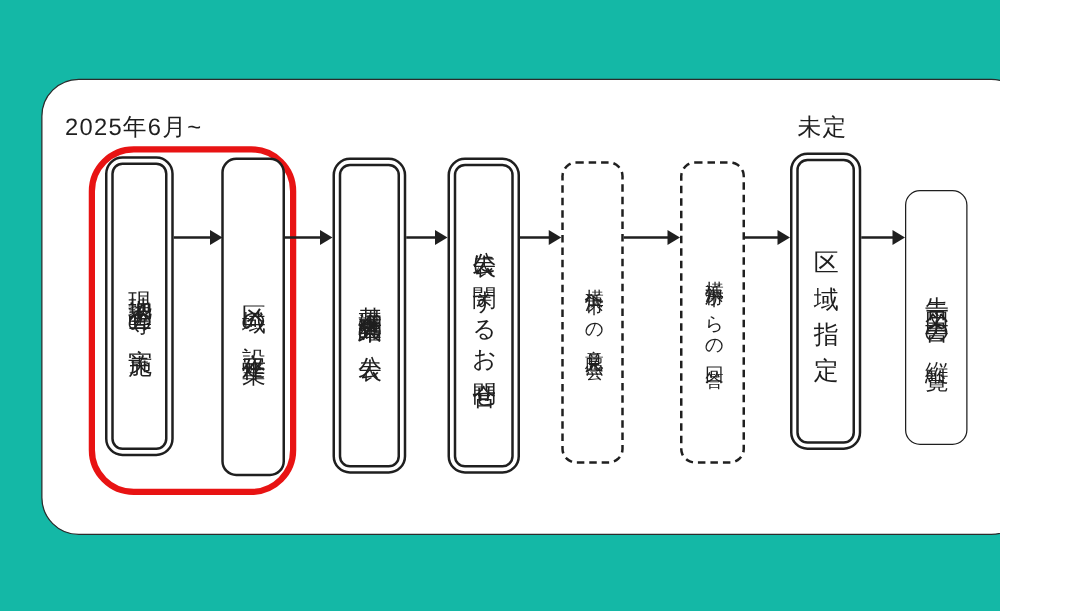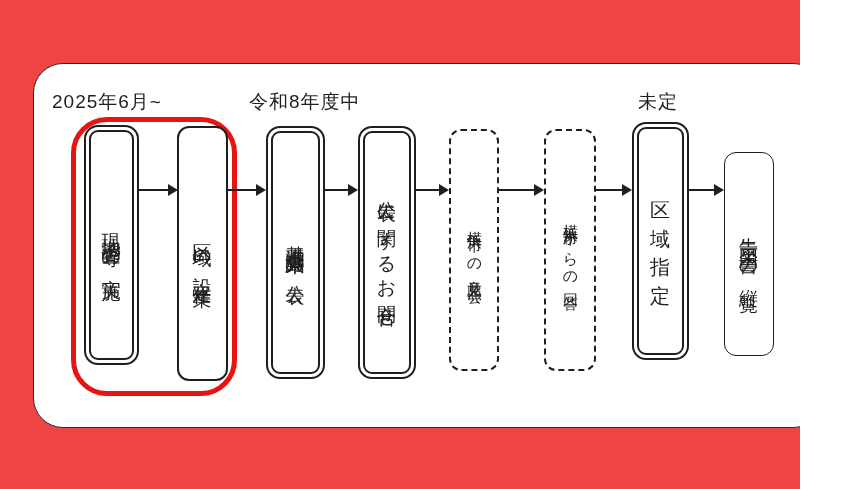--- a/index.html
+++ b/index.html
@@ -4,21 +4,21 @@
 <style>
   html, body {
     margin: 0;
     padding: 0;
     background: #ffffff;
   }
   .stage {
     position: relative;
     width: 800px;
     height: 489px;
-    background: #ef4444;
+    background: #14b8a6;
     font-family: "Liberation Sans", sans-serif;
     color: var(--ink, #1f1f1f);
     overflow: hidden;
   }
   .frame {
     position: absolute;
     left: 33px;
     top: 63px;
     width: 790px;
     height: 365px;
@@ -144,21 +144,20 @@
   .arrow-7 { left: 689px; width: 35px; }
 </style>
 </head>
 <body>
 
 <div class="stage">
 
   <div class="frame"></div>
 
   <div class="time-label label-start">2025年6月~</div>
-  <div class="time-label label-middle">令和8年度中</div>
   <div class="time-label label-end">未定</div>
 
   <div class="highlight-outline"></div>
 
   <div class="step double step-1">
     <div class="inner">
       <span class="vtext">現地調査等の実施</span>
     </div>
   </div>
 

